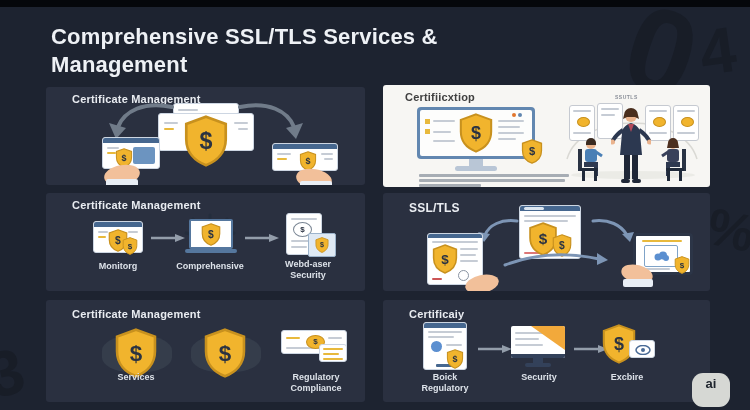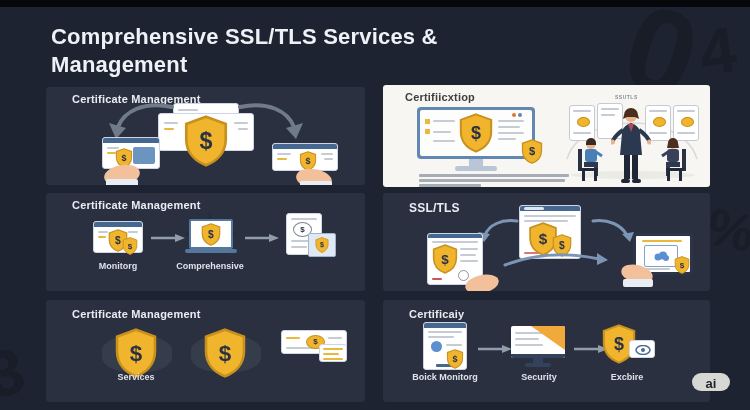--- a/index.html
+++ b/index.html
@@ -19,21 +19,21 @@
   .bar{position:absolute;left:0;top:0;right:0;height:5px;background:#46678f;border-radius:2px 2px 0 0;}
   .pill{position:absolute;background:#dce6f0;border-radius:2px;}
   .ln{position:absolute;height:2px;border-radius:1px;background:#c6ccd5;}
   .sq{position:absolute;background:#e8b93c;}
   .oval{position:absolute;background:#f1b42d;border:1px solid #c8911e;border-radius:50%;
         color:#2b3342;font-weight:bold;text-align:center;}
   .hand{position:absolute;background:#f2c09a;border-radius:50%;}
   .sleeve{position:absolute;background:#e9eef5;border-radius:2px;}
   .blob{position:absolute;background:#353d4b;border-radius:40%;}
   .stand{position:absolute;background:#b9c6d6;}
-  .badge{position:absolute;left:692px;top:373px;width:38px;height:18px;background:#d6d8d4;
+  .badge{position:absolute;left:692px;top:373px;width:38px;height:34px;background:#d6d8d4;
          border-radius:11px;z-index:2;color:#20262f;font-weight:bold;font-size:13px;
          text-align:center;line-height:22px;}
   svg{display:block;}
   .arr{color:#939daa;}
 </style>
 </head>
 <body>
 
 <div class="stage">
 
@@ -254,20 +254,21 @@
       <div class="ln" style="left:4px;top:4px;width:26px;"></div>
       <div class="ln" style="left:4px;top:26px;width:22px;"></div>
       <div class="ln" style="left:4px;top:32px;width:16px;"></div>
       <div class="abs" style="left:6px;top:8px;width:17px;height:13px;border:1px solid #7a8694;border-radius:50%;font-size:8px;font-weight:bold;color:#2b3342;text-align:center;line-height:13px;">$</div>
     </div>
     <div class="abs" style="left:262px;top:40px;width:26px;height:22px;background:#dfe9f4;border:1px solid #9db4cc;border-radius:2px;z-index:1;">
       <svg class="abs" style="left:6px;top:3px;" width="14" height="16">
           <use href="#shield"></use>
         </svg>
     </div>
+    <div class="cap" style="left:226px;top:66px;width:72px;">Webd-aser Security</div>
   </div>
 
   <div class="panel" style="left:383px;top:193px;width:327px;height:98px;">
     <div class="hd" style="left:26px;top:8px;font-size:12px;">SSL/TLS</div>
 
     <div class="card" style="left:136px;top:12px;width:62px;height:54px;">
       <div class="bar"></div>
       <div class="pill" style="left:4px;top:1px;width:20px;height:3px;"></div>
       <div class="ln" style="left:4px;top:9px;width:52px;"></div>
       <div class="ln" style="left:4px;top:14px;width:44px;"></div>
@@ -343,37 +344,38 @@
       <div class="ln" style="left:4px;top:6px;width:14px;background:#e8b93c;"></div>
       <div class="ln" style="right:4px;top:6px;width:14px;"></div>
       <div class="ln" style="left:4px;top:16px;width:56px;"></div>
       <div class="oval" style="left:24px;top:4px;width:17px;height:12px;font-size:8px;line-height:12px;">$</div>
     </div>
     <div class="card" style="left:273px;top:44px;width:28px;height:18px;z-index:1;">
       <div class="ln" style="left:3px;top:3px;width:20px;background:#e8b93c;"></div>
       <div class="ln" style="left:3px;top:8px;width:16px;background:#e8b93c;"></div>
       <div class="ln" style="left:3px;top:13px;width:20px;background:#e8b93c;"></div>
     </div>
+    <div class="cap" style="left:234px;top:72px;width:72px;">Regulatory Compliance</div>
   </div>
 
   <div class="panel" style="left:383px;top:300px;width:327px;height:102px;">
     <div class="hd" style="left:26px;top:8px;">Certificaiy</div>
 
     <div class="card" style="left:40px;top:22px;width:44px;height:48px;">
       <div class="bar"></div>
       <div class="ln" style="left:4px;top:8px;width:34px;"></div>
       <div class="ln" style="left:4px;top:13px;width:26px;"></div>
       <div class="abs" style="left:7px;top:18px;width:11px;height:11px;background:#5b8fd0;border-radius:50%;"></div>
       <div class="ln" style="left:22px;top:21px;width:16px;"></div>
       <div class="abs" style="left:12px;top:41px;width:20px;height:3px;background:#46678f;border-radius:1px;"></div>
       <svg class="abs" style="left:22px;top:26px;" width="18" height="20">
           <use href="#shield"></use>
         </svg>
     </div>
-    <div class="cap" style="left:26px;top:72px;width:72px;">Boick Monitorg</div>
+    <div class="cap" style="left:26px;top:72px;width:72px;">Boick Regulatory</div>
 
     <svg class="abs arr" style="left:94px;top:44px;" width="36" height="10">
         <use href="#arr"></use>
       </svg>
 
     <div class="abs" style="left:128px;top:26px;width:54px;height:32px;background:#fff;border-radius:2px;overflow:hidden;">
       <div class="ln" style="left:4px;top:6px;width:28px;"></div>
       <div class="ln" style="left:4px;top:12px;width:24px;"></div>
       <div class="ln" style="left:4px;top:18px;width:28px;"></div>
       <div class="abs" style="right:0;top:0;width:0;height:0;border-left:34px solid transparent;border-top:24px solid #f2a93b;"></div>

